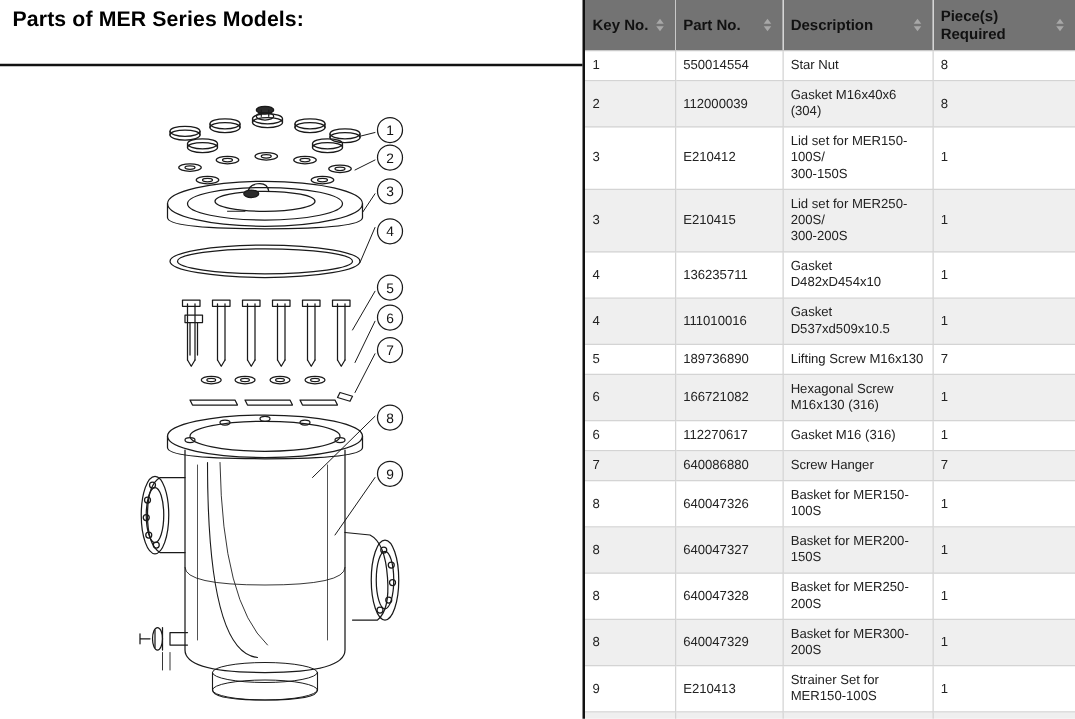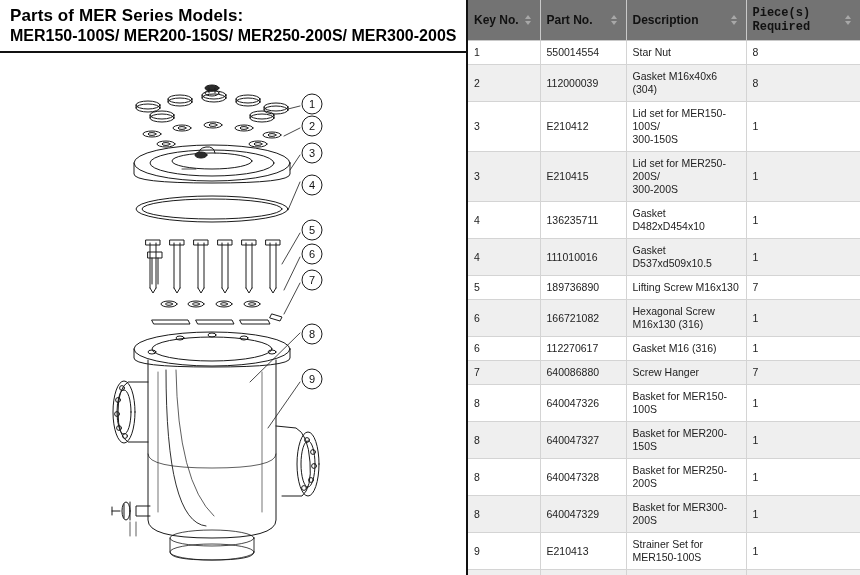--- a/index.html
+++ b/index.html
@@ -105,21 +105,21 @@
     font-weight: bold;
     font-size: 12px;
     text-align: left;
     padding: 6px 6px;
     height: 28px;
     vertical-align: middle;
     position: relative;
     color: #111;
   }
   table.parts th:first-child { border-left: none; }
-  table.parts th:last-child { border-right: none; font-family: Liberation Mono, monospace; }
+  table.parts th:last-child { border-right: none; }
 
   .th-inner {
     display: flex;
     align-items: center;
     justify-content: space-between;
     gap: 4px;
   }
   .sort-icon {
     display: inline-block;
     width: 9px;
@@ -162,21 +162,20 @@
 </style>
 </head>
 <body>
 
 <div class="page">
 
   <div class="left-panel">
 
     <div class="title-block">
       <div class="title-line1">Parts of  MER Series Models:</div>
-      <div class="title-line2">MER150-100S/ MER200-150S/ MER250-200S/ MER300-200S</div>
     </div>
     <div class="title-rule"></div>
 
     <div class="diagram-wrap">
       <svg class="diagram-svg" width="468" height="523" viewBox="0 0 468 523">
         <g fill="none" stroke="#1a1a1a" stroke-width="1" stroke-linejoin="round" stroke-linecap="round">
 
           <g>
             <ellipse cx="148" cy="56" rx="12" ry="4"></ellipse>
             <ellipse cx="148" cy="53" rx="12" ry="4"></ellipse>

